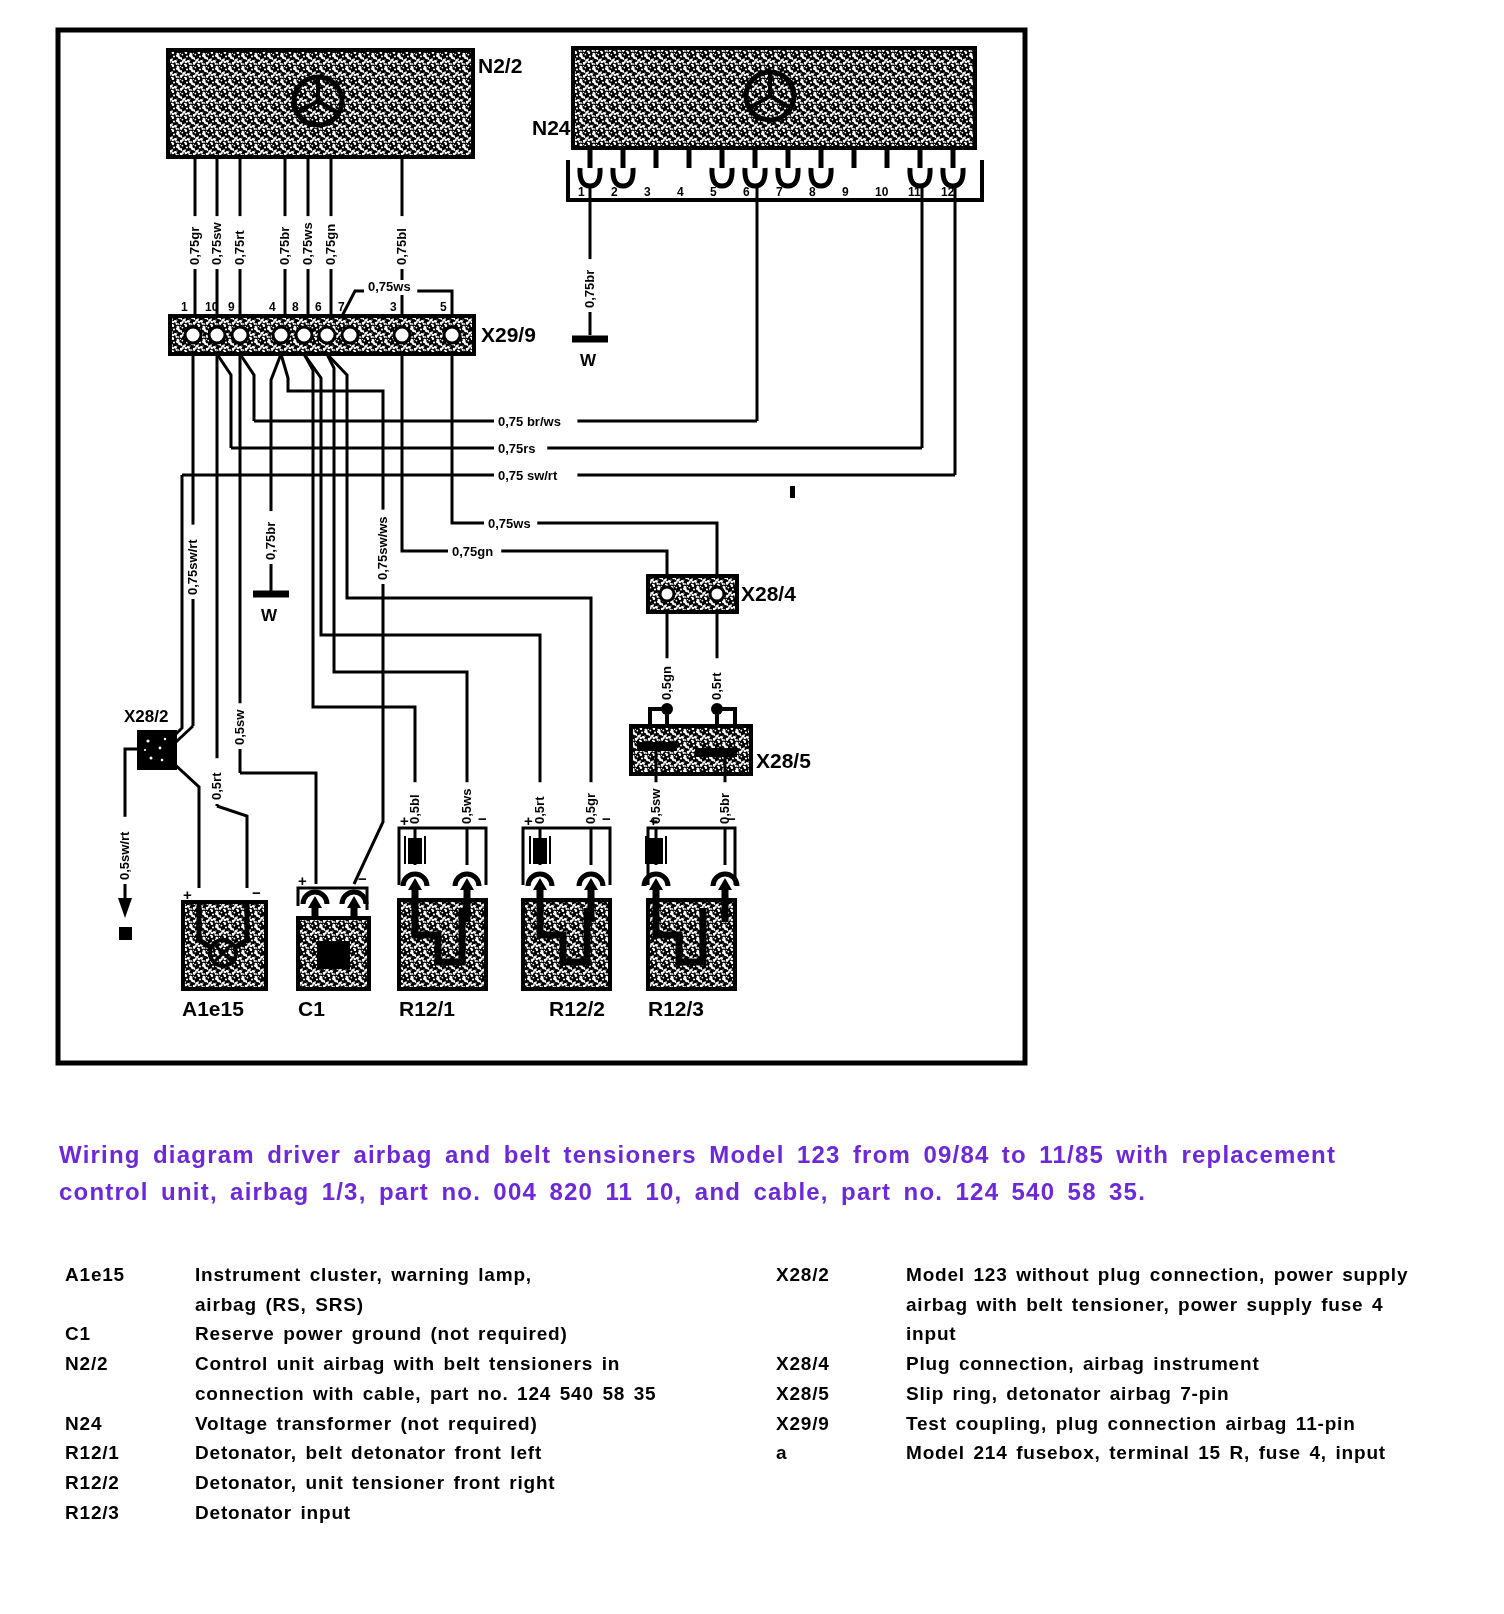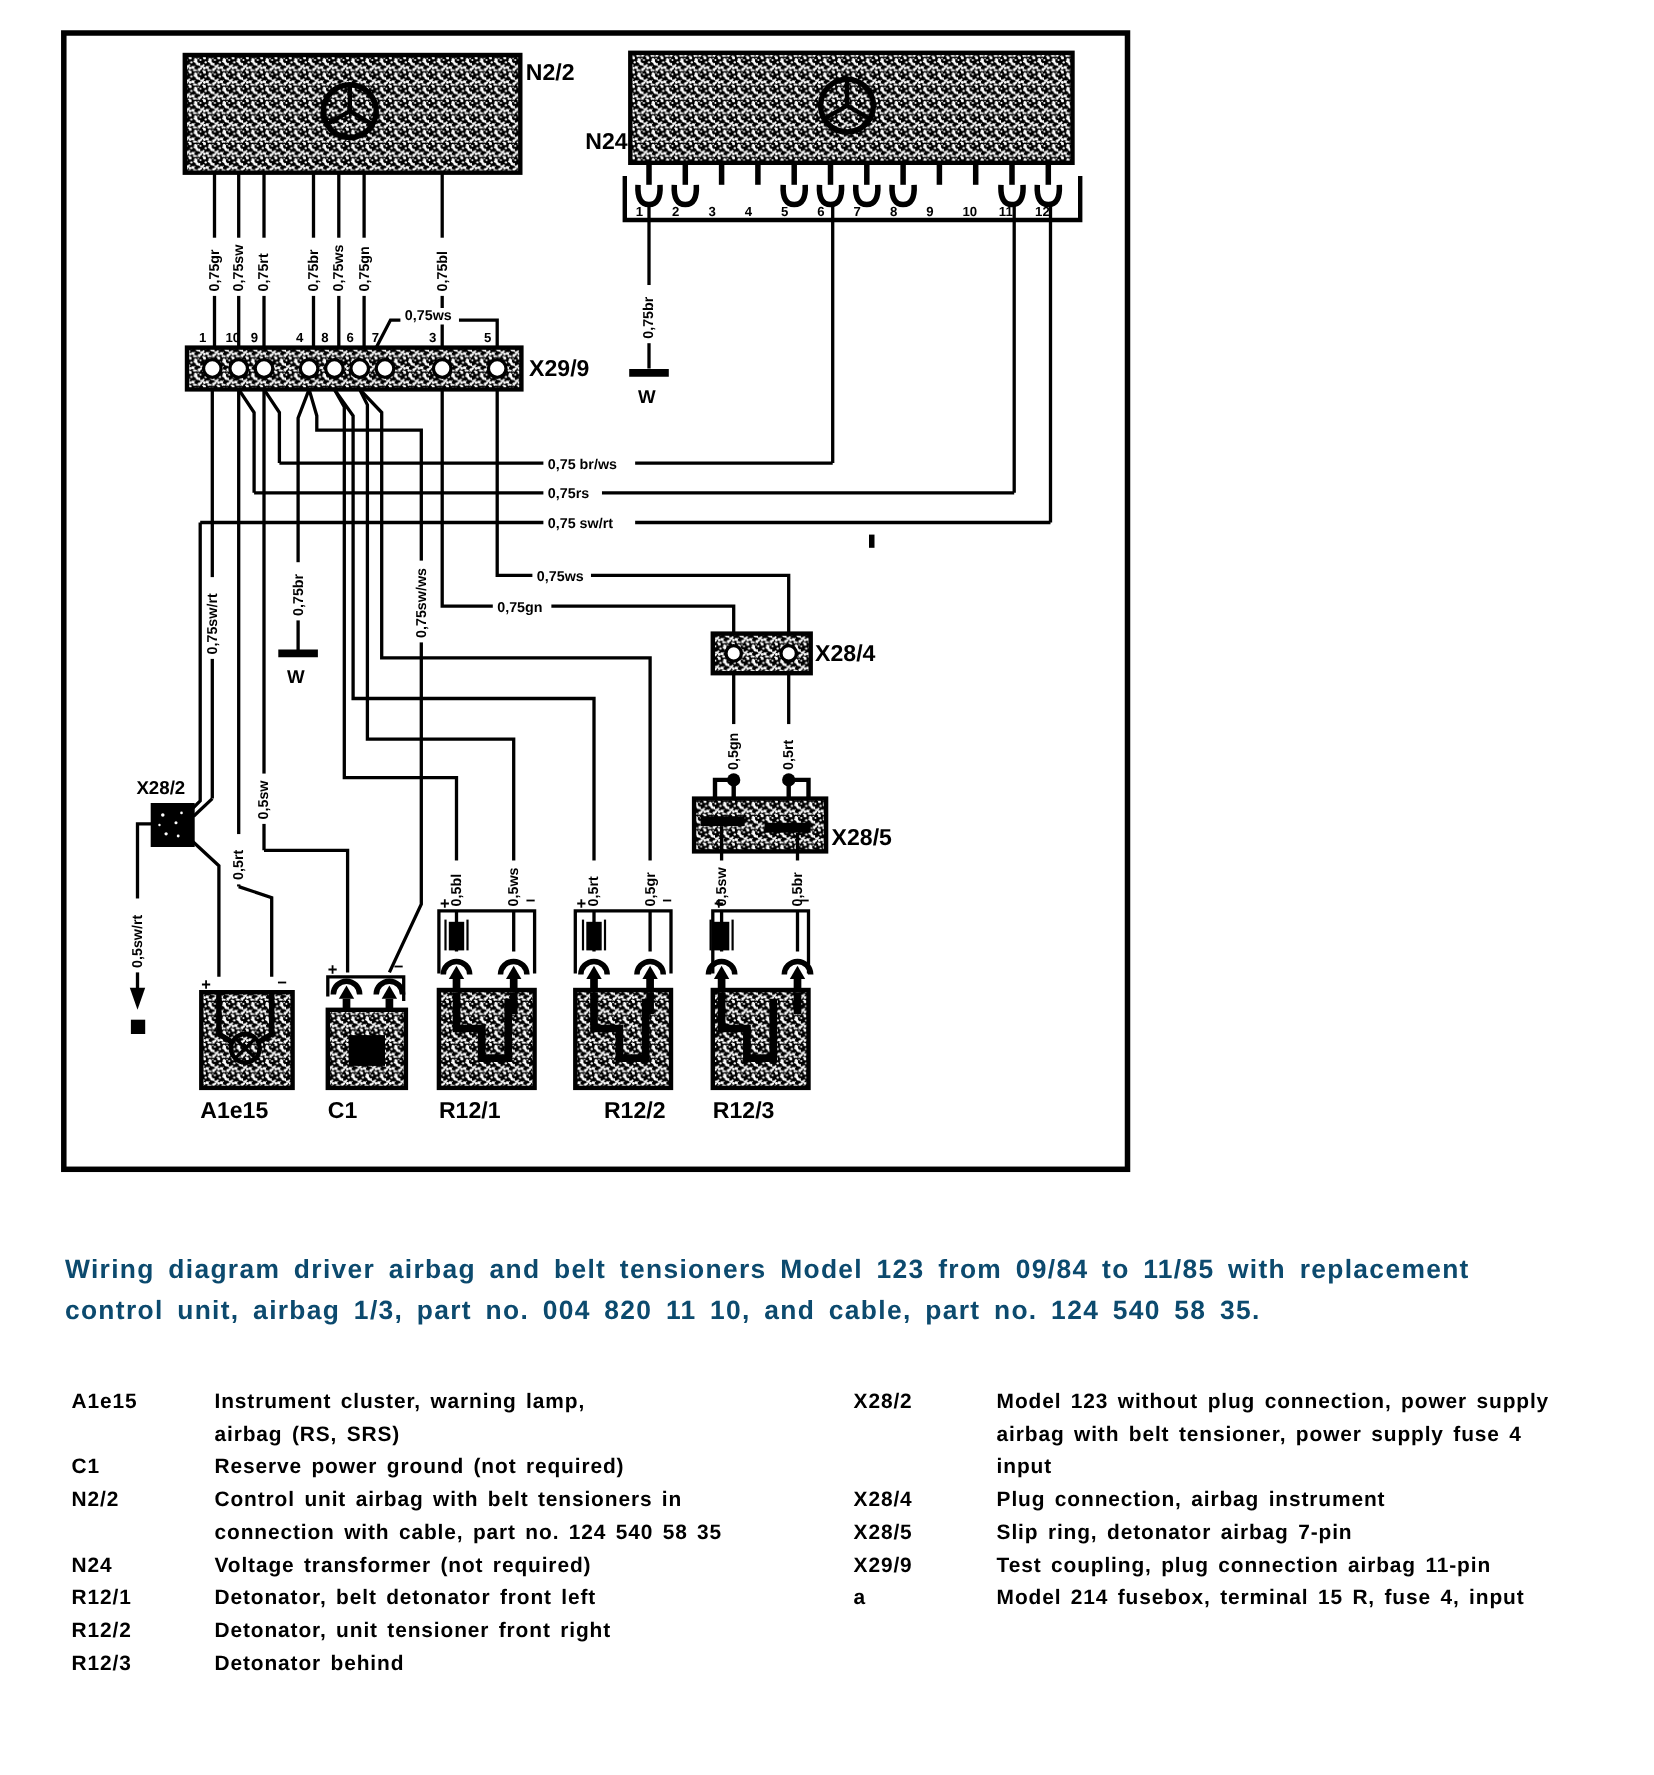--- a/index.html
+++ b/index.html
@@ -1,15 +1,15 @@
 <!DOCTYPE html>
 <html><head><meta charset="utf-8"><style>
 html,body{margin:0;padding:0;background:#fff;}
 body{width:1504px;height:1614px;font-family:"Liberation Sans",sans-serif;}
-.cap{position:absolute;left:59px;top:1136px;font-weight:bold;font-size:24px;line-height:37px;color:#0c4a6e;white-space:nowrap;letter-spacing:1.2px;word-spacing:4.5px;}
+.cap{position:absolute;left:59px;top:1136px;font-weight:bold;font-size:24px;line-height:37px;color:#6d28d9;white-space:nowrap;letter-spacing:1.2px;word-spacing:4.5px;}
 .leg{position:absolute;color:#000;font-size:19px;font-weight:bold;line-height:29.7px;letter-spacing:0.8px;word-spacing:2.5px;}
 .leg td{vertical-align:top;padding:0;}
 </style></head><body>
 <svg width="1504" height="1614" style="position:absolute;left:0;top:0">
 <defs>
       <pattern id="hz" width="13" height="13" patternUnits="userSpaceOnUse">
         <rect width="13" height="13" fill="#000"></rect>
         <circle cx="3.1" cy="7.1" r="0.85" fill="#fff"></circle>
         <circle cx="7.9" cy="8.1" r="0.6" fill="#fff"></circle>
         <circle cx="0.2" cy="10.9" r="0.76" fill="#fff"></circle>
@@ -331,21 +331,21 @@
         <tr>
           <td style="width:130px;">R12/1</td>
           <td>Detonator, belt detonator front left</td>
         </tr>
         <tr>
           <td style="width:130px;">R12/2</td>
           <td>Detonator, unit tensioner front right</td>
         </tr>
         <tr>
           <td style="width:130px;">R12/3</td>
-          <td>Detonator behind</td>
+          <td>Detonator input</td>
         </tr>
       </tbody>
     </table>
   </div>
 <div class="leg" style="left:776px;top:1260px;">
     <table style="border-collapse:collapse;font:inherit;line-height:inherit;">
       <tbody>
         <tr>
           <td style="width:130px;">X28/2</td>
           <td>Model 123 without plug connection, power supply<br>airbag with belt tensioner, power supply fuse 4<br>input</td>

